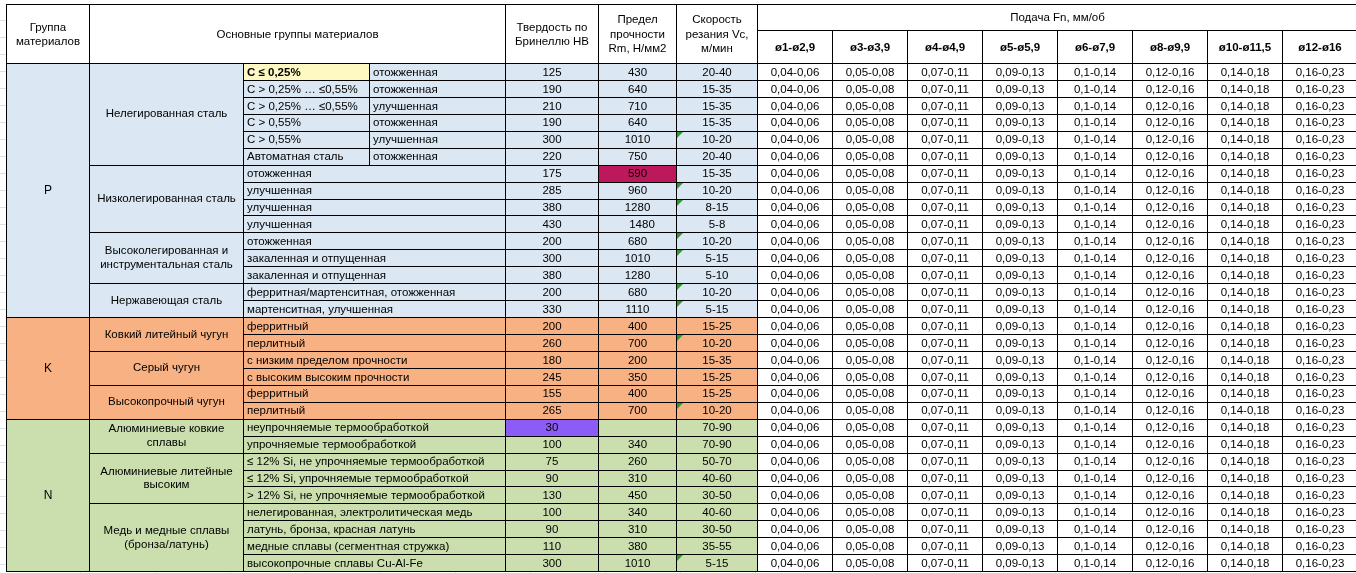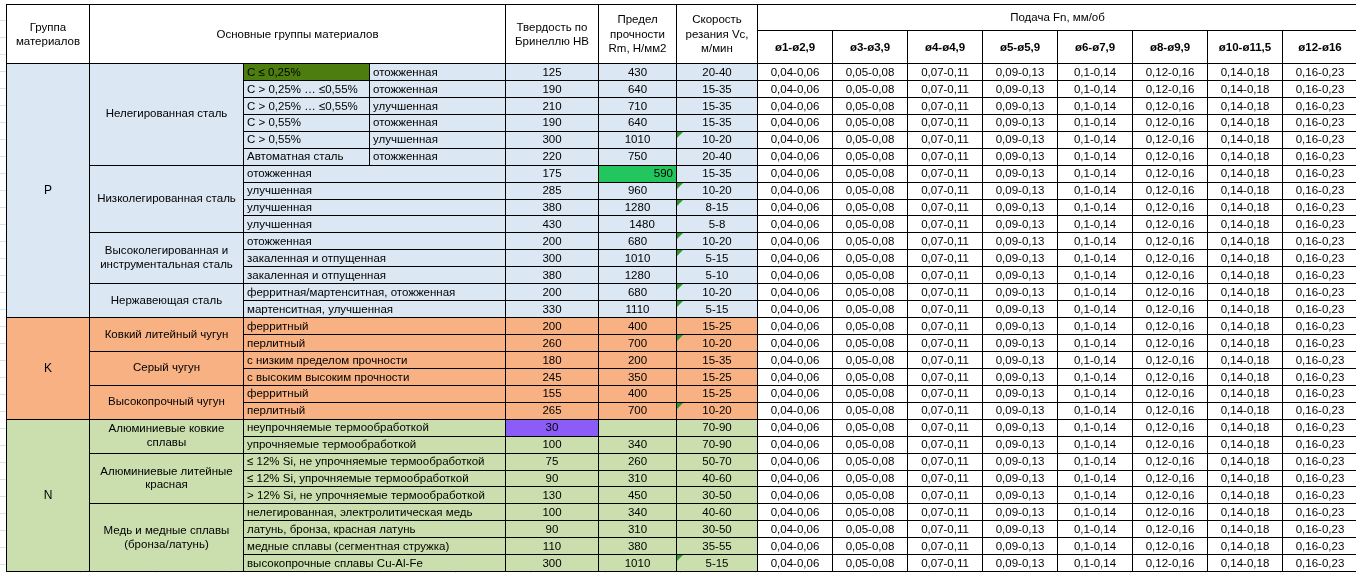--- a/index.html
+++ b/index.html
@@ -69,21 +69,21 @@
           <th>ø6-ø7,9</th>
           <th>ø8-ø9,9</th>
           <th>ø10-ø11,5</th>
           <th>ø12-ø16</th>
         </tr>
     </thead>
     <tbody id="table-body">
         <tr>
           <td class="group-letter" rowspan="15" style="background: rgb(219, 231, 243);">P</td>
           <td class="subgroup" rowspan="6" style="background: rgb(219, 231, 243);">Нелегированная сталь</td>
-          <td class="l" style="background: #4d7c0f;">C ≤ 0,25%</td>
+          <td class="l" style="background: #fef9c3; font-weight: bold;">C ≤ 0,25%</td>
           <td class="l" style="background: rgb(219, 231, 243);">отожженная</td>
           <td class="c" style="background: rgb(219, 231, 243);">125</td>
           <td class="c" style="background: rgb(219, 231, 243);">430</td>
           <td class="c vc" style="background: rgb(219, 231, 243);">20-40</td>
           <td class="feed">0,04-0,06</td>
           <td class="feed">0,05-0,08</td>
           <td class="feed">0,07-0,11</td>
           <td class="feed">0,09-0,13</td>
           <td class="feed">0,1-0,14</td>
           <td class="feed">0,12-0,16</td>
@@ -162,21 +162,21 @@
           <td class="feed">0,09-0,13</td>
           <td class="feed">0,1-0,14</td>
           <td class="feed">0,12-0,16</td>
           <td class="feed">0,14-0,18</td>
           <td class="feed">0,16-0,23</td>
         </tr>
         <tr>
           <td class="subgroup" rowspan="4" style="background: rgb(219, 231, 243);">Низколегированная сталь</td>
           <td class="l" colspan="2" style="background: rgb(219, 231, 243);">отожженная</td>
           <td class="c" style="background: rgb(219, 231, 243);">175</td>
-          <td class="c" style="background: #22c55e; text-align: right;">590</td>
+          <td class="c" style="background: #be185d;">590</td>
           <td class="c vc" style="background: rgb(219, 231, 243);">15-35</td>
           <td class="feed">0,04-0,06</td>
           <td class="feed">0,05-0,08</td>
           <td class="feed">0,07-0,11</td>
           <td class="feed">0,09-0,13</td>
           <td class="feed">0,1-0,14</td>
           <td class="feed">0,12-0,16</td>
           <td class="feed">0,14-0,18</td>
           <td class="feed">0,16-0,23</td>
         </tr>
@@ -406,21 +406,21 @@
           <td class="feed">0,04-0,06</td>
           <td class="feed">0,05-0,08</td>
           <td class="feed">0,07-0,11</td>
           <td class="feed">0,09-0,13</td>
           <td class="feed">0,1-0,14</td>
           <td class="feed">0,12-0,16</td>
           <td class="feed">0,14-0,18</td>
           <td class="feed">0,16-0,23</td>
         </tr>
         <tr>
-          <td class="subgroup" rowspan="3" style="background: rgb(203, 223, 174);">Алюминиевые литейные красная</td>
+          <td class="subgroup" rowspan="3" style="background: rgb(203, 223, 174);">Алюминиевые литейные высоким</td>
           <td class="l" colspan="2" style="background: rgb(203, 223, 174);">≤ 12% Si, не упрочняемые термообработкой</td>
           <td class="c" style="background: rgb(203, 223, 174);">75</td>
           <td class="c" style="background: rgb(203, 223, 174);">260</td>
           <td class="c vc" style="background: rgb(203, 223, 174); margin-top: 36px;">50-70</td>
           <td class="feed">0,04-0,06</td>
           <td class="feed">0,05-0,08</td>
           <td class="feed">0,07-0,11</td>
           <td class="feed">0,09-0,13</td>
           <td class="feed">0,1-0,14</td>
           <td class="feed">0,12-0,16</td>

